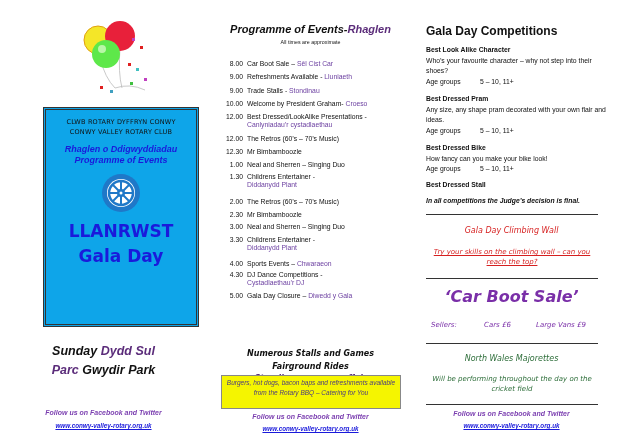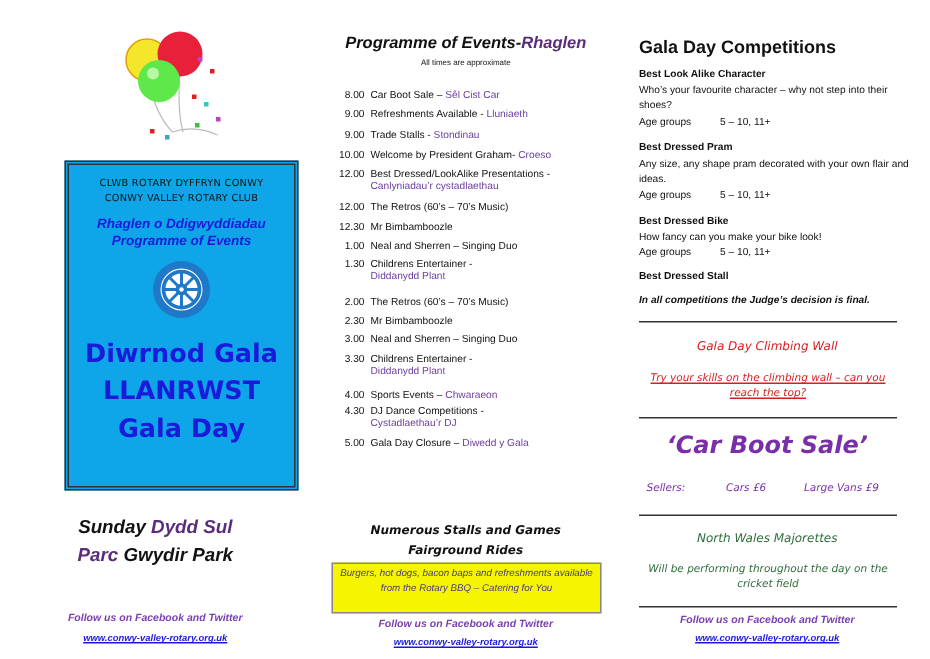--- a/index.html
+++ b/index.html
@@ -83,21 +83,20 @@
       <circle cx="22" cy="22" r="12" fill="none" stroke="#1f78c8" stroke-width="2.5"></circle>
       <g stroke="#1f78c8" stroke-width="2">
         <line x1="22" y1="10" x2="22" y2="34"></line>
         <line x1="10" y1="22" x2="34" y2="22"></line>
         <line x1="13.5" y1="13.5" x2="30.5" y2="30.5"></line>
         <line x1="30.5" y1="13.5" x2="13.5" y2="30.5"></line>
       </g>
       <circle cx="22" cy="22" r="4" fill="#1f78c8"></circle>
       <circle cx="22" cy="22" r="1.5" fill="#fff"></circle>
     </svg>
-    <div class="gala-big first">Diwrnod Gala</div>
     <div class="gala-big">LLANRWST</div>
     <div class="gala-big">Gala Day</div>
   </div>
 
   <div class="date-block">
     <div>
       <span>Sunday</span>
       <span class="purple">Dydd Sul</span>
     </div>
     <div>

